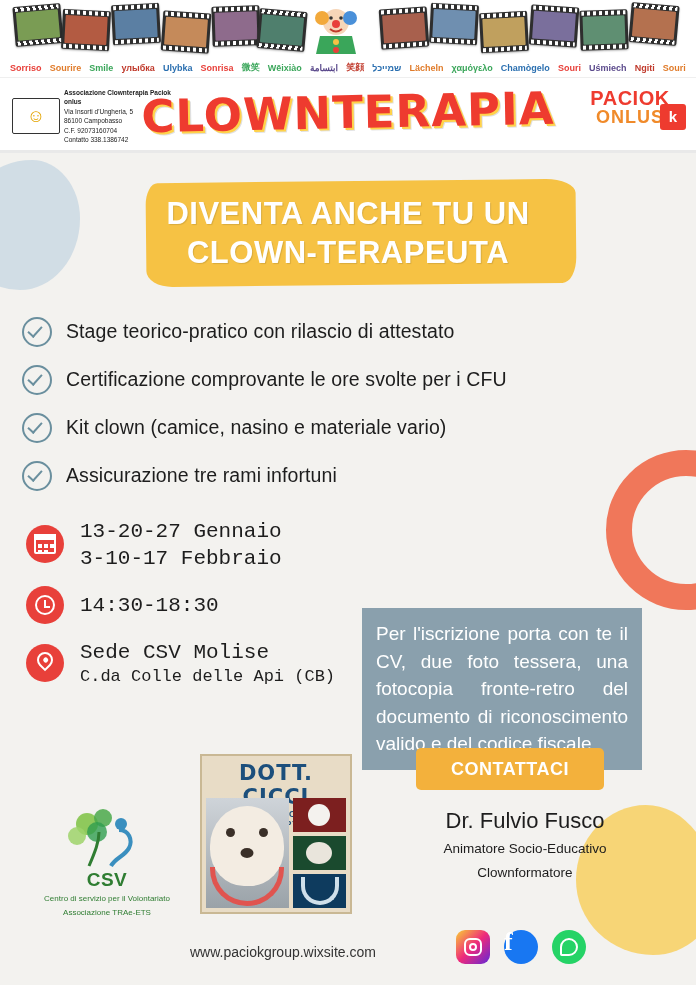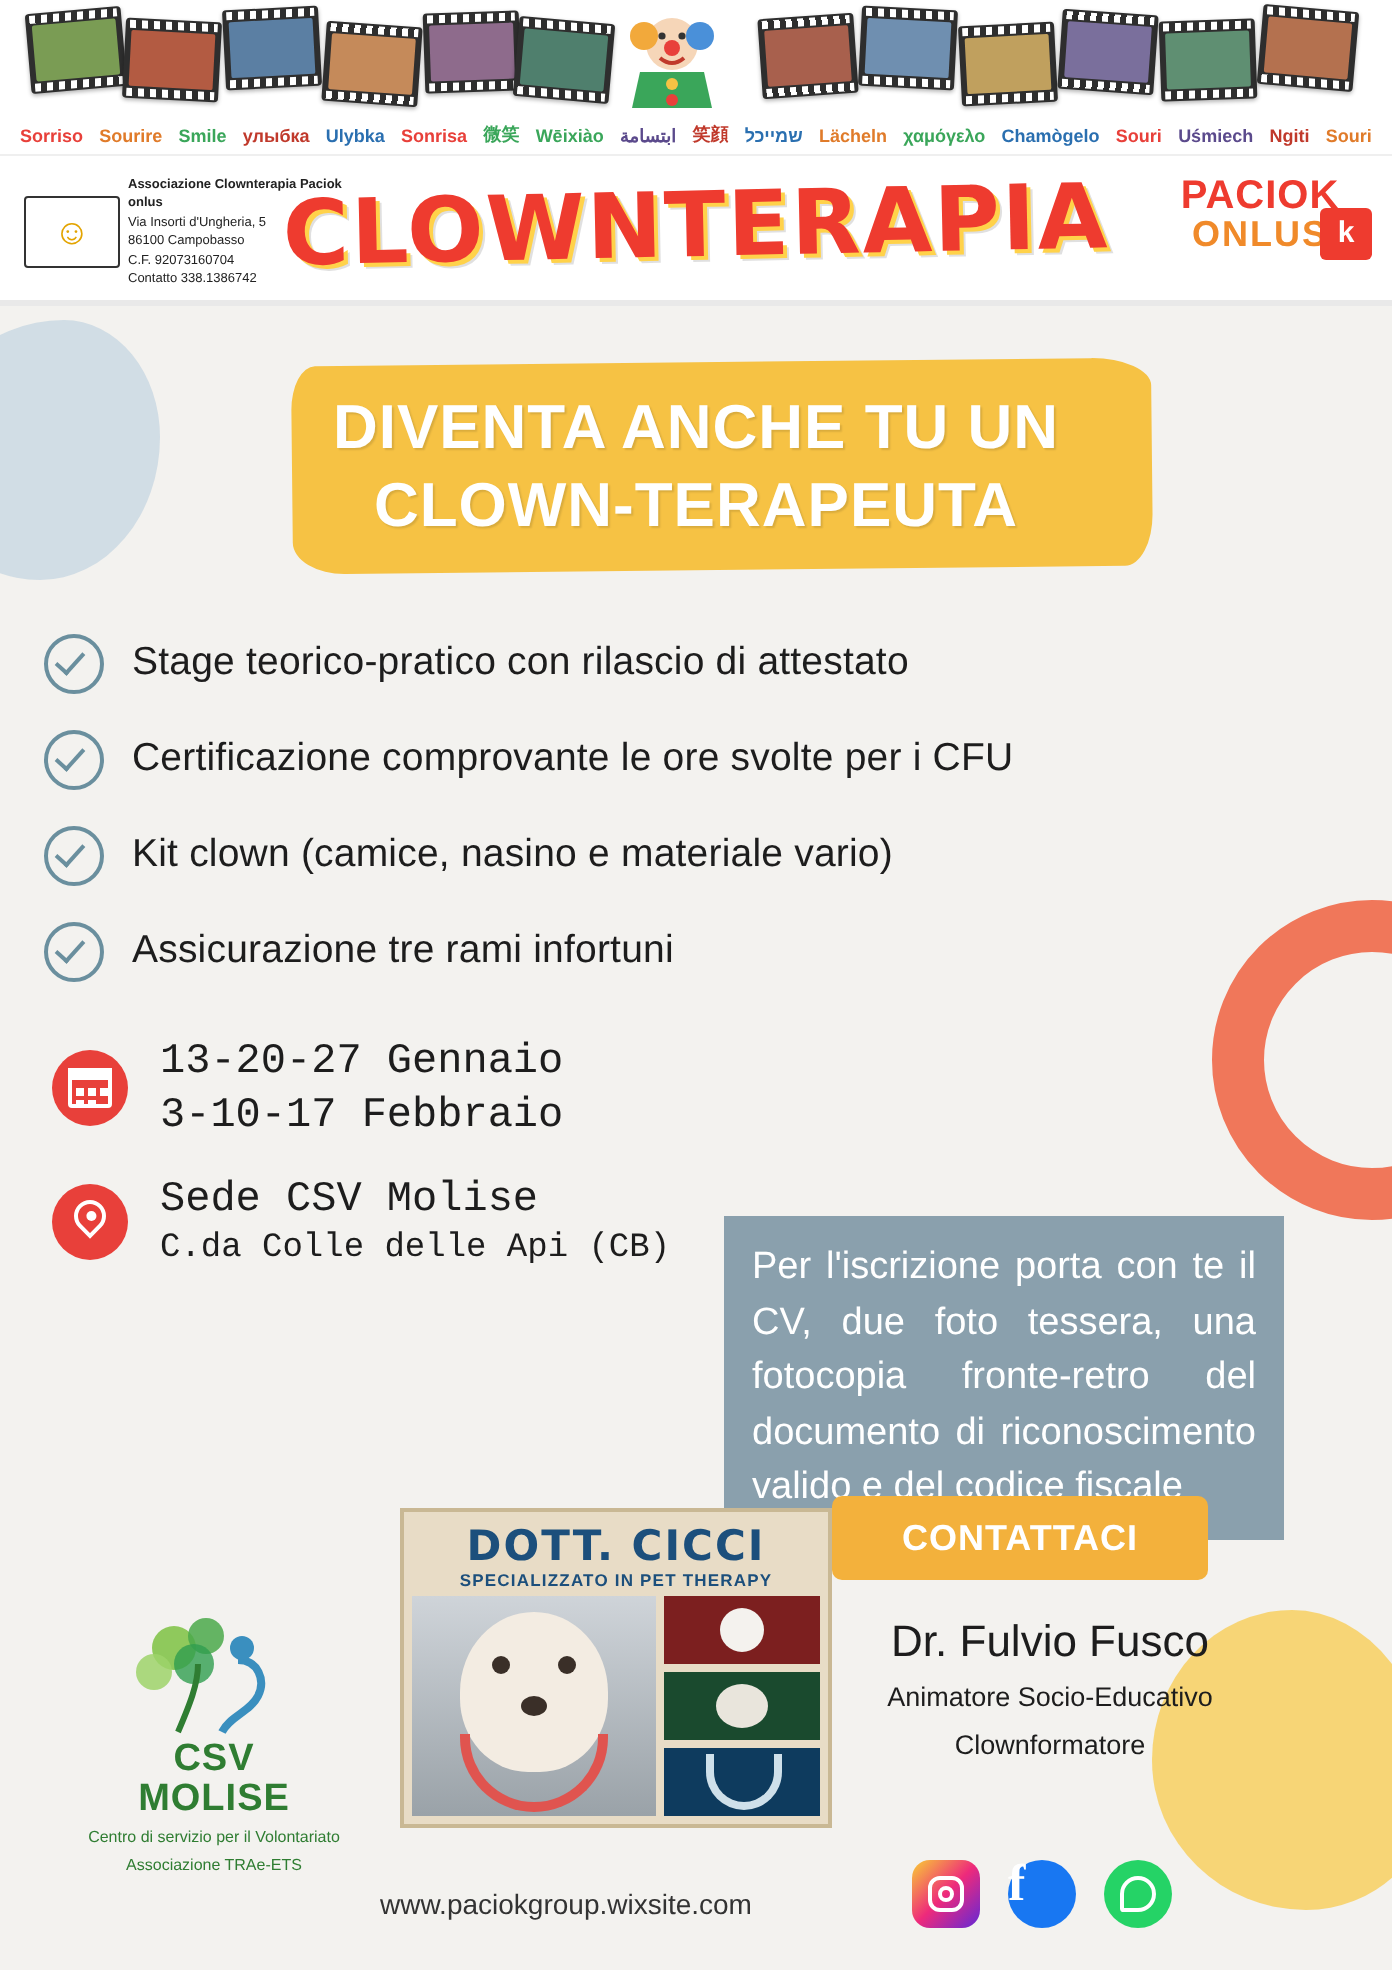--- a/index.html
+++ b/index.html
@@ -353,21 +353,21 @@
   .csv-sub {
     font-size: 8px;
     line-height: 1.3;
     margin-top: 4px;
   }
 
   .cicci-card {
     position: absolute;
     left: 200px;
     top: 754px;
-    width: 216px;
+    width: 152px;
     height: 160px;
     background: #e8dcc6;
     border: 2px solid #c9b894;
     box-sizing: border-box;
     text-align: center;
     overflow: hidden;
   }
   .cicci-card .t1 {
     font-size: 21px;
     font-weight: bold;
@@ -652,20 +652,28 @@
       <span class="circ">
           <span class="ico-cal"></span>
         </span>
       <span class="info-lines">
         <div class="big">13-20-27 Gennaio</div>
         <div class="big">3-10-17 Febbraio</div>
       </span>
     </div>
     <div class="info-row">
       <span class="circ">
+          <span class="ico-clock"></span>
+        </span>
+      <span class="info-lines">
+        <div class="big">14:30-18:30</div>
+      </span>
+    </div>
+    <div class="info-row">
+      <span class="circ">
           <span class="ico-pin"></span>
         </span>
       <span class="info-lines">
         <div class="big">Sede CSV Molise</div>
         <div class="sub">C.da Colle delle Api (CB)</div>
       </span>
     </div>
   </div>
 
   <div class="note">Per l'iscrizione porta con te il CV, due foto tessera, una fotocopia fronte-retro del documento di riconoscimento valido e del codice fiscale</div>
@@ -676,21 +684,20 @@
         <circle cx="28" cy="16" r="11" fill="#7cc242" opacity=".85"></circle>
         <circle cx="44" cy="10" r="9" fill="#4aa94a" opacity=".85"></circle>
         <circle cx="18" cy="28" r="9" fill="#9ed36a" opacity=".85"></circle>
         <circle cx="38" cy="24" r="10" fill="#2f9e4f" opacity=".8"></circle>
         <path d="M40 24 C40 34 36 44 30 58" stroke="#2f7d32" stroke-width="3" fill="none"></path>
         <path d="M60 22 c10 0 14 10 10 18 -4 8 -14 10 -18 18" stroke="#3a8fbf" stroke-width="4" fill="none"></path>
         <circle cx="62" cy="16" r="6" fill="#3a8fbf"></circle>
       </svg>
     </div>
     <div class="csv-name">CSV</div>
-    <div class="csv-name">MOLISE</div>
     <div class="csv-sub">Centro di servizio per il Volontariato</div>
     <div class="csv-sub">Associazione TRAe-ETS</div>
   </div>
 
   <div class="cicci-card">
     <div class="t1">DOTT. CICCI</div>
     <div class="t2">SPECIALIZZATO IN PET THERAPY</div>
     <div class="cicci-imgs">
       <div class="cicci-main">
         <span class="dog-face">

